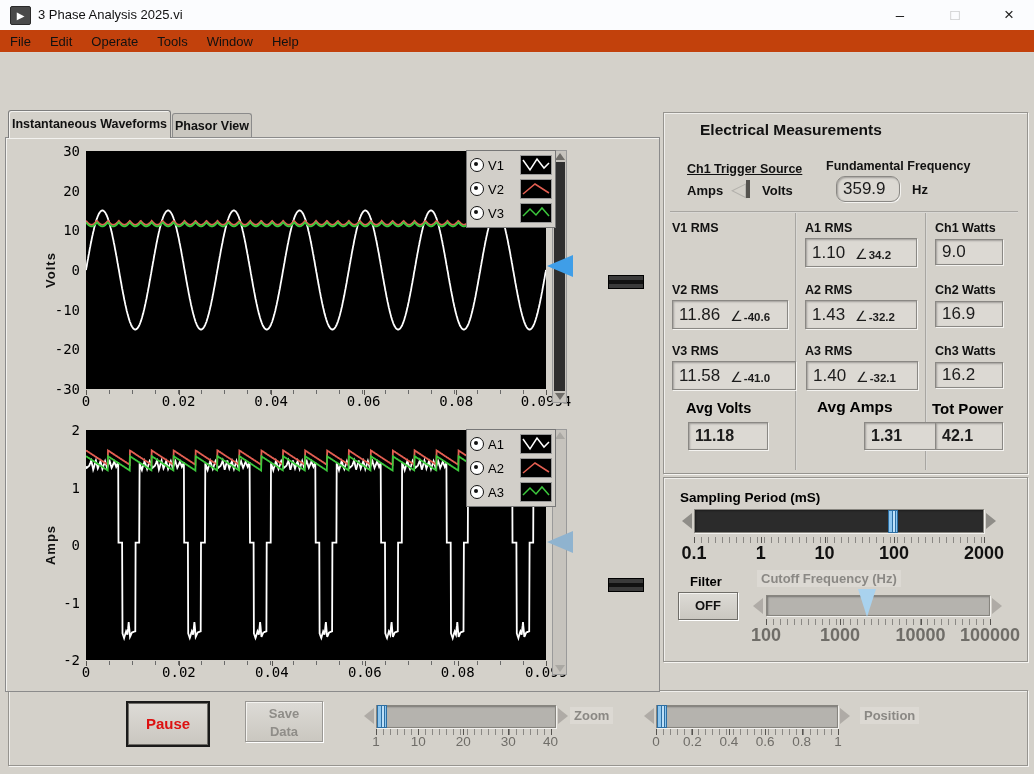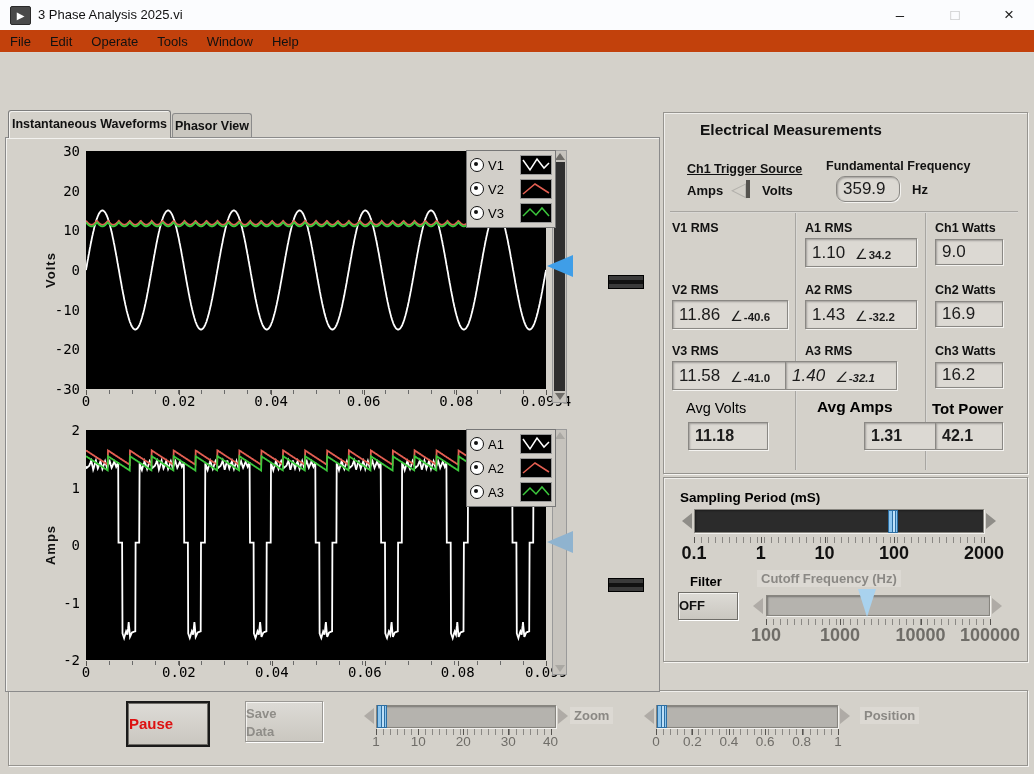--- a/index.html
+++ b/index.html
@@ -56,21 +56,21 @@
   .b13{font-weight:bold;font-size:13px;color:#111;}
   .b12{font-weight:bold;font-size:12.5px;color:#111;}
   .grayt{color:#8d8b86 !important;}
   .vscale{width:30px;}
   .vscale span{position:absolute;right:0;width:30px;text-align:right;font-family:"DejaVu Sans Mono",monospace;font-size:13px;color:#000;}
   .vchan{width:26px;background:linear-gradient(90deg,#efeeec,#dcdad5);border:1px solid #8f8d88;box-sizing:border-box;}
   .vcap{position:absolute;left:3px;width:0;height:0;border-left:9px solid transparent;border-right:9px solid transparent;}
   .vcap.up{top:-1px;border-bottom:9px solid #b5b2ac;}
   .vcap.dn{bottom:-1px;border-top:9px solid #b5b2ac;}
   .vthumb{width:34px;height:12px;background:#111;border:1px solid #000;box-shadow:inset 0 4px 0 #3a3a3a, inset 0 -4px 0 #3a3a3a;z-index:8;}
-  .lvbtn{background:linear-gradient(#dddbd6,#cac7c0);border:1px solid #6f6d68;box-shadow:inset 1px 1px 0 #f4f3f0, 1px 1px 0 #fff;color:#111;font-weight:bold;font-size:13px;cursor:default;}
+  .lvbtn{background:linear-gradient(#dddbd6,#cac7c0);border:1px solid #6f6d68;box-shadow:inset 1px 1px 0 #f4f3f0, 1px 1px 0 #fff;color:#111;font-weight:bold;font-size:13px;text-align:center;cursor:default;}
   
   .panel{border:1px solid #96948f;box-shadow:inset 1px 1px 0 #f0efec, 1px 1px 0 #f6f5f2;background:#d4d1ca;}
   .mbox{background:#dcd9d3;border:1px solid #8a8884;box-shadow:inset 1px 1px 2px rgba(0,0,0,.28), 1px 1px 0 #f4f3f0;box-sizing:border-box;display:flex;align-items:center;padding-left:6px;font-size:17px;color:#1c1c1c;}
   .angle{margin-left:10px;font-size:11.5px;font-weight:bold;position:relative;top:1px;}
   .angle .sym{font-size:14px;font-weight:normal;margin-right:1px;}
   .divh{background:linear-gradient(#8f8d88,#f2f1ee);height:2px;}
   .divv{background:linear-gradient(90deg,#8f8d88,#f2f1ee);width:2px;}
   
   .harr{width:0;height:0;border-top:8px solid transparent;border-bottom:8px solid transparent;}
   .harr.l{border-right:10px solid #8f8d88;} .harr.r{border-left:10px solid #8f8d88;}
@@ -294,35 +294,35 @@
   <span class="abs b12" style="left:672px;top:283px;">V2 RMS</span>
   <div class="abs mbox" style="left:672px;top:300px;width:116px;height:29px;">
     <span>11.86</span>
     <span class="angle"><span class="sym">∠</span><span>-40.6</span></span>
   </div>
   <span class="abs b12" style="left:672px;top:344px;">V3 RMS</span>
   <div class="abs mbox" style="left:672px;top:361px;width:124px;height:29px;">
     <span>11.58</span>
     <span class="angle"><span class="sym">∠</span><span>-41.0</span></span>
   </div>
-  <span class="abs" style="left:686px;top:400px;font-weight:normal;font-size:14.5px;">Avg Volts</span>
+  <span class="abs" style="left:686px;top:400px;font-weight:bold;font-size:14.5px;">Avg Volts</span>
   <div class="abs mbox" style="left:688px;top:422px;width:80px;height:28px;font-weight:bold;font-size:16px;">11.18</div>
 
   <span class="abs b12" style="left:805px;top:221px;">A1 RMS</span>
   <div class="abs mbox" style="left:805px;top:238px;width:112px;height:29px;">
     <span>1.10</span>
     <span class="angle"><span class="sym">∠</span><span>34.2</span></span>
   </div>
   <span class="abs b12" style="left:805px;top:283px;">A2 RMS</span>
   <div class="abs mbox" style="left:805px;top:300px;width:112px;height:29px;">
     <span>1.43</span>
     <span class="angle"><span class="sym">∠</span><span>-32.2</span></span>
   </div>
   <span class="abs b12" style="left:805px;top:344px;">A3 RMS</span>
-  <div class="abs mbox" style="left:785px;top:361px;width:112px;height:29px;font-style:italic;">
+  <div class="abs mbox" style="left:806px;top:361px;width:112px;height:29px;">
     <span>1.40</span>
     <span class="angle"><span class="sym">∠</span><span>-32.1</span></span>
   </div>
   <span class="abs" style="left:817px;top:398px;font-weight:bold;font-size:15.5px;">Avg Amps</span>
   <div class="abs mbox" style="left:820px;top:422px;width:75px;height:28px;font-weight:bold;font-size:16px;margin-left:44px;">1.31</div>
 
   <span class="abs b12" style="left:935px;top:221px;">Ch1 Watts</span>
   <div class="abs mbox" style="left:935px;top:239px;width:68px;height:26px;">9.0</div>
   <span class="abs b12" style="left:935px;top:283px;">Ch2 Watts</span>
   <div class="abs mbox" style="left:935px;top:301px;width:68px;height:26px;">16.9</div>

